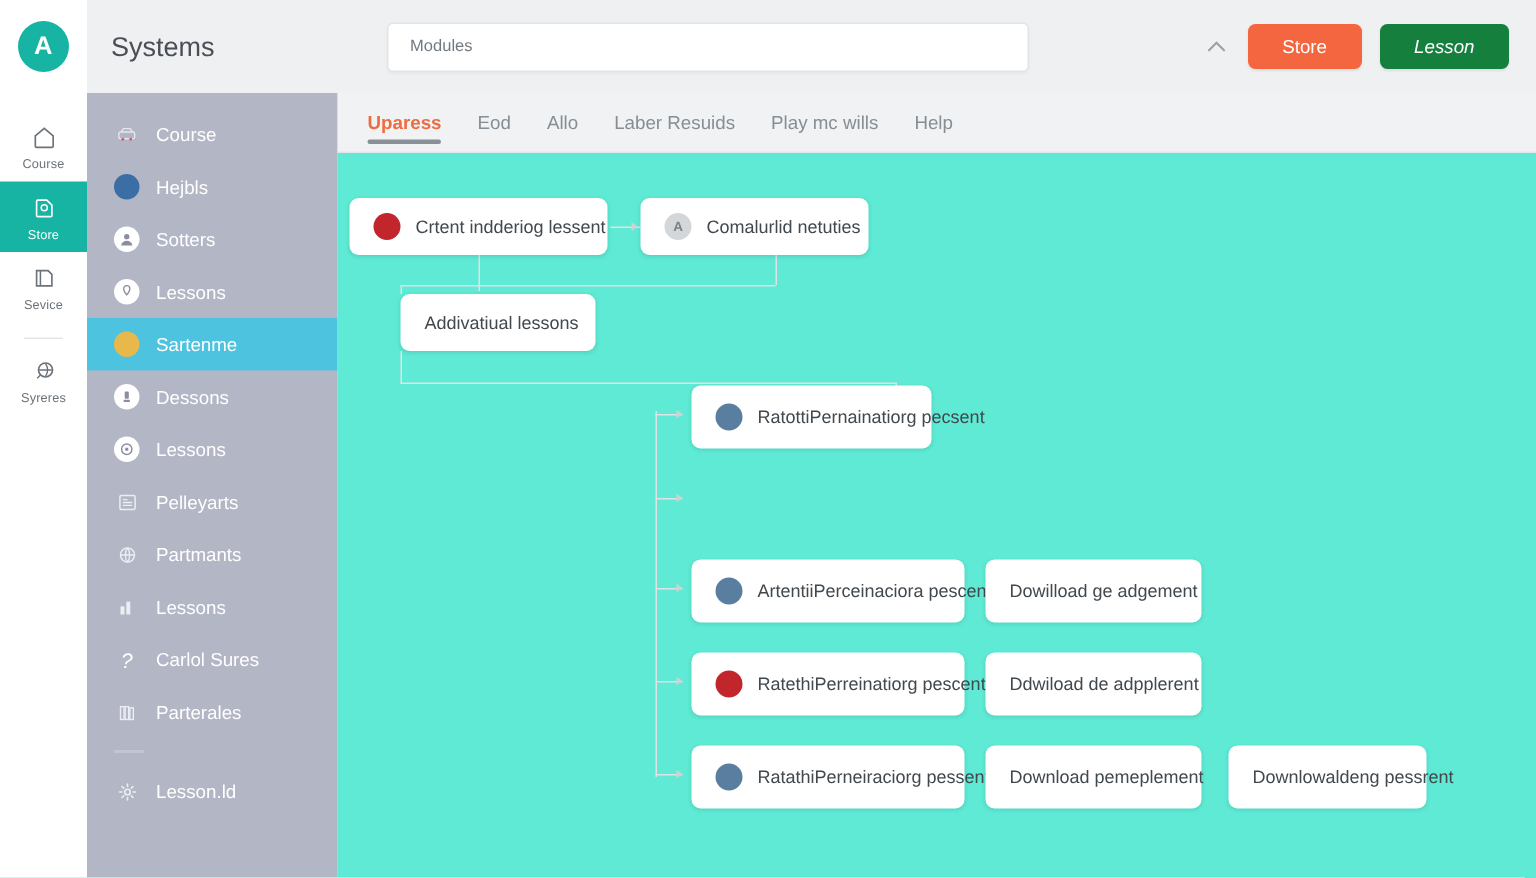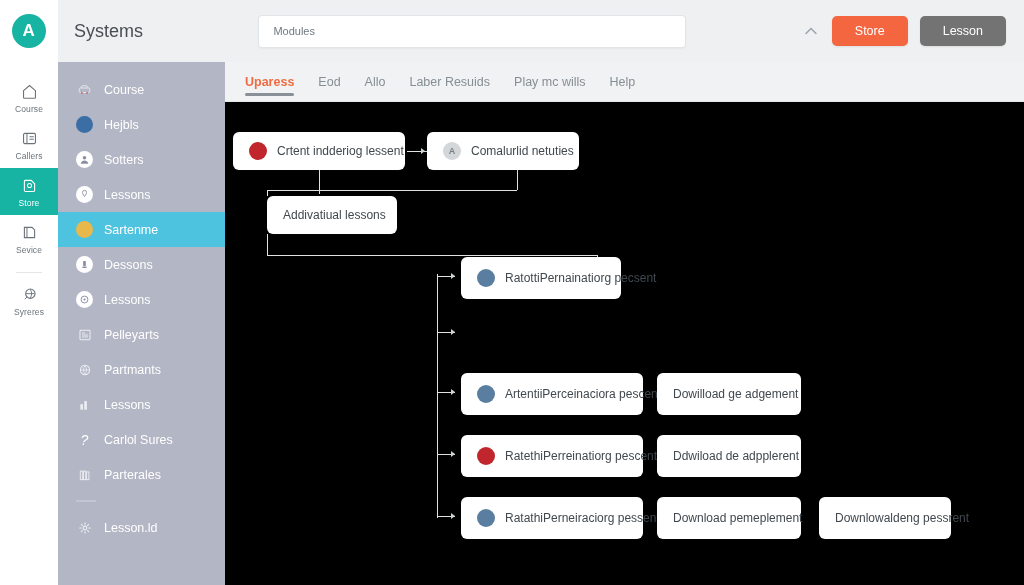--- a/index.html
+++ b/index.html
@@ -51,21 +51,21 @@
     color: #9aa2a9; cursor: pointer; background: none; border: none;
   }
   .btn {
     border: none; border-radius: 5px;
     color: #fff; font-size: 12.5px;
     padding: 8px 23px; cursor: pointer;
     font-family: "Liberation Sans", sans-serif;
     box-shadow: 0 1px 2px rgba(0,0,0,.08);
   }
   .btn-store  { background: #f4663f; }
-  .btn-lesson { background: #737373; }
+  .btn-lesson { background: #15803d; font-style: italic; }
 
   
   .body { flex: 1; display: flex; min-height: 0; }
 
   
   .rail {
     width: 58px; flex: 0 0 58px; background: #fff;
     display: flex; flex-direction: column; align-items: center;
     padding-top: 12px; position: relative;
   }
@@ -94,21 +94,21 @@
   .side-ico {
     width: 17px; height: 17px; border-radius: 50%;
     flex: 0 0 17px; display: flex; align-items: center; justify-content: center;
     font-size: 9px; color: #fff; overflow: hidden;
   }
   .side-ico.plain { background: none; color: #fff; width: 16px; height: 16px; }
   .side-ico.wh { background: #fff; color: #8a8fa0; }
   .side-sep { width: 20px; height: 2px; background: #c3c6d1; margin: 8px 0 8px 18px; }
 
   
-  .main { flex: 1; background: #000000; display: flex; flex-direction: column; min-width: 0; }
+  .main { flex: 1; background: #5eead4; display: flex; flex-direction: column; min-width: 0; }
   .tabs {
     height: 40px; flex: 0 0 40px;
     display: flex; align-items: center; gap: 24px;
     padding: 0 20px; border-bottom: 1px solid #e3e6e8;
     background: #f0f2f3;
   }
   .tab {
     font-size: 12.5px; color: #868e95; cursor: pointer;
     height: 40px; display: flex; align-items: center; position: relative;
     white-space: nowrap;
@@ -176,27 +176,20 @@
   </div>
 
   <div class="body">
 
     <div class="rail">
       <div class="rail-item">
         <svg width="17" height="17" viewBox="0 0 20 20">
             <path d="M3 9l7-6 7 6v8a1 1 0 01-1 1H4a1 1 0 01-1-1z" fill="none" stroke="currentColor" stroke-width="1.3"></path>
           </svg>
         <span class="rail-label">Course</span>
-      </div>
-      <div class="rail-item">
-        <svg width="17" height="17" viewBox="0 0 20 20">
-            <rect x="3" y="4" width="14" height="12" rx="1.5" fill="none" stroke="currentColor" stroke-width="1.3"></rect>
-            <path d="M7 4v12M10 8h5M10 11h5" stroke="currentColor" stroke-width="1.2"></path>
-          </svg>
-        <span class="rail-label">Callers</span>
       </div>
       <div class="rail-item active">
         <svg width="17" height="17" viewBox="0 0 20 20">
             <path d="M5 4h7l4 4v8a1 1 0 01-1 1H5a1 1 0 01-1-1V5a1 1 0 011-1z" fill="none" stroke="currentColor" stroke-width="1.3"></path>
             <circle cx="10" cy="10" r="2.4" fill="none" stroke="currentColor" stroke-width="1.2"></circle>
           </svg>
         <span class="rail-label">Store</span>
       </div>
       <div class="rail-item">
         <svg width="17" height="17" viewBox="0 0 20 20">

